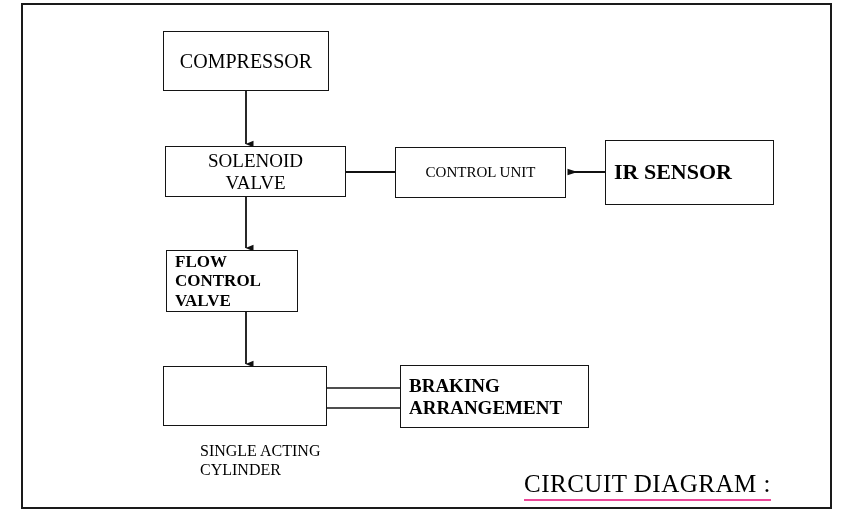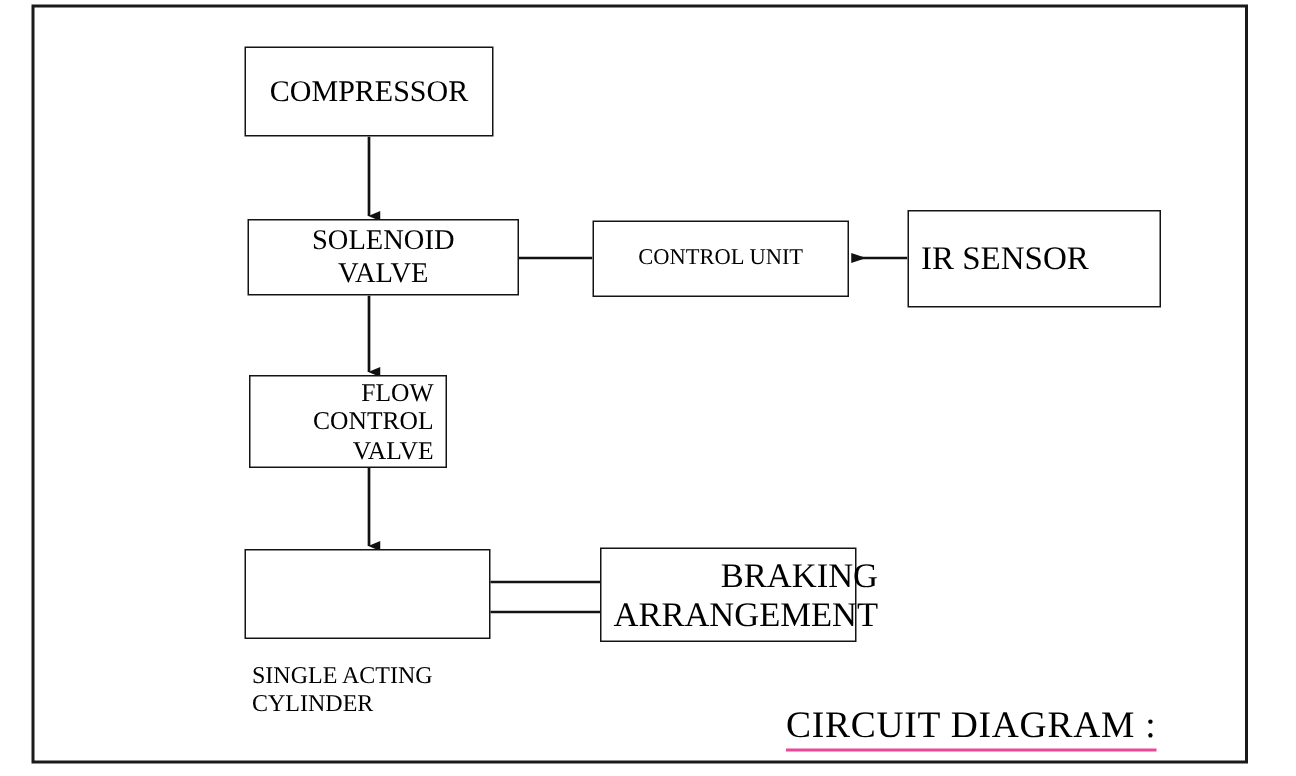--- a/index.html
+++ b/index.html
@@ -46,46 +46,47 @@
     display: flex;
     align-items: center;
     padding: 0 8px;
     line-height: 1.12;
   }
   .node .txt {
     display: block;
     white-space: pre-line;
   }
   .node.center-text { justify-content: center; text-align: center; }
-  .node.left-text { justify-content: flex-start; text-align: right; }
+  .node.left-text { justify-content: flex-start; text-align: left; font-weight: bold; }
 
   #node-compressor { left: 163px; top: 31px; width: 166px; height: 60px;
     font-size: 20px; }
   #node-solenoid   { left: 165px; top: 146px; width: 181px; height: 51px;
     font-size: 19px; }
   #node-flow       { left: 166px; top: 250px; width: 132px; height: 62px;
     font-size: 17px; }
   #node-control    { left: 395px; top: 147px; width: 171px; height: 51px;
     font-size: 15px; }
   #node-irsensor   { left: 605px; top: 140px; width: 169px; height: 65px;
     font-size: 22px; }
-  #node-braking    { left: 400px; top: 365px; width: 171px; height: 63px;
-    font-size: 23px; }
+  #node-braking    { left: 400px; top: 365px; width: 189px; height: 63px;
+    font-size: 19px; }
 
   .cyl-body {
     position: absolute;
     left: 163px; top: 366px; width: 164px; height: 60px;
     border: 1.5px solid #141414;
     box-sizing: border-box;
     background: #ffffff;
   }
   .caption {
     position: absolute;
     white-space: pre-line;
     line-height: 1.2;
+    margin-left: 32px;
   }
   #caption-cylinder {
     left: 168px; top: 441px; width: 200px;
     font-size: 16px;
   }
   #title-circuit {
     position: absolute;
     left: 524px; top: 470px;
     font-size: 25px;
     letter-spacing: 0.5px;

